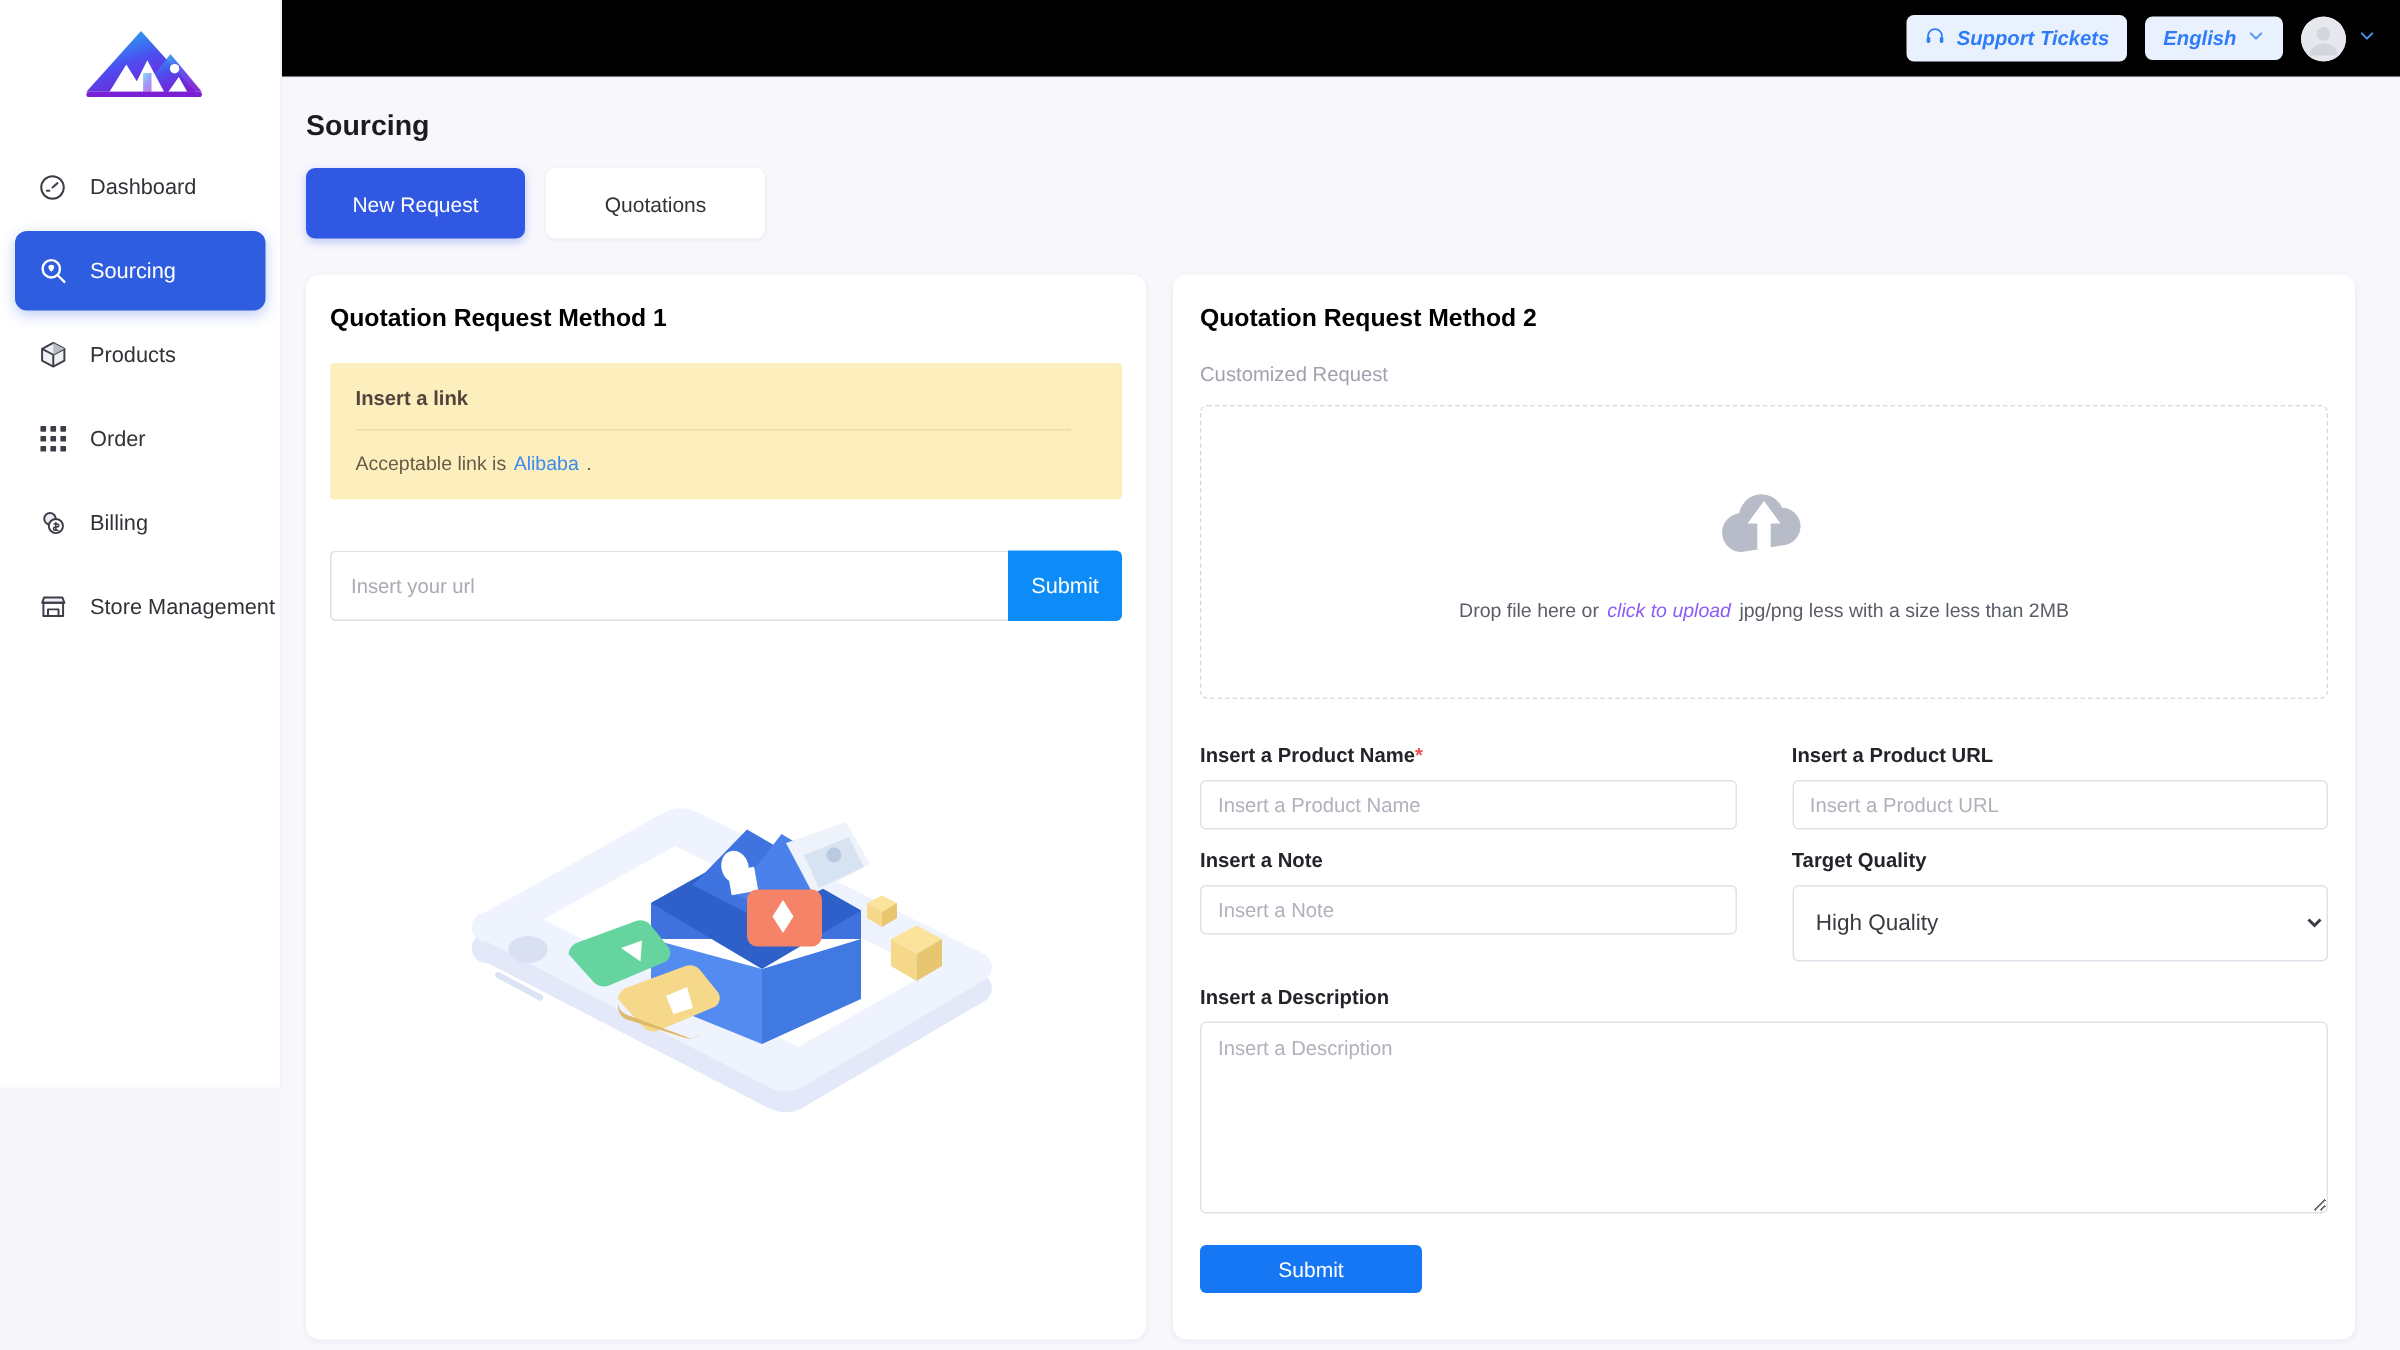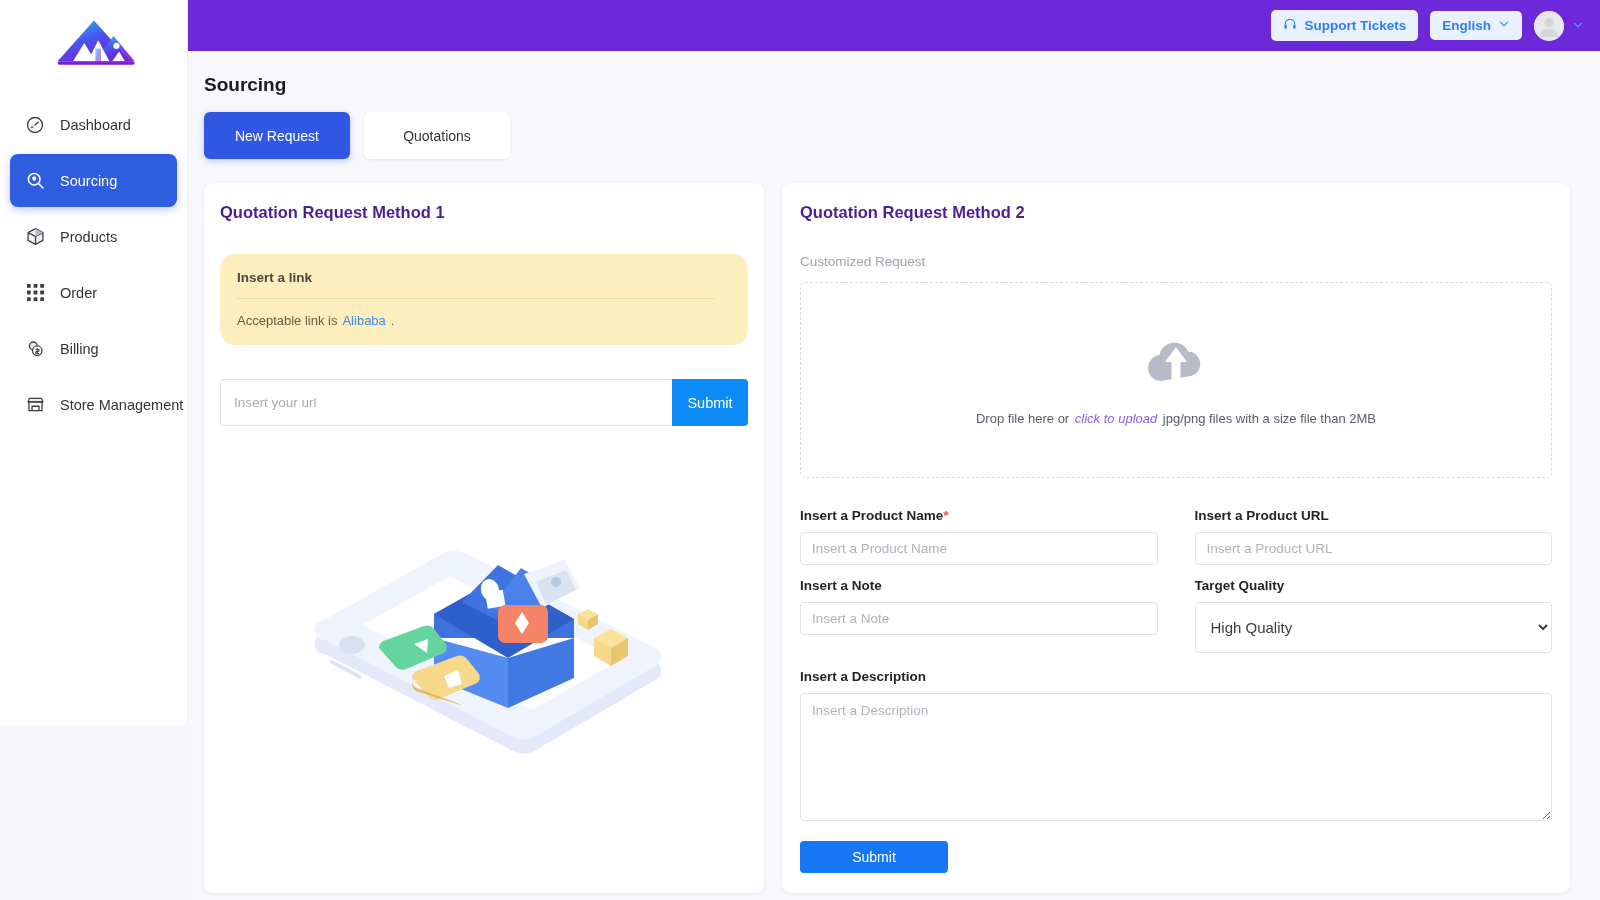--- a/index.html
+++ b/index.html
@@ -31,24 +31,24 @@
   .nav-item .ic { width: 22px; height: 22px; display:flex; align-items:center; justify-content:center; flex: 0 0 22px; }
   .nav-item .ic svg { display:block; }
   .nav-item.active { background: #2f5de0; color: #ffffff; box-shadow: 0 3px 9px rgba(47,93,224,.30); }
   .nav-item.active .ic svg { stroke: #ffffff; fill: none; }
   .nav-label { white-space: nowrap; }
 
   
   .main { flex: 1; height: 900px; display: flex; flex-direction: column; background: #f7f7fc; }
 
   .topbar {
-    height: 52px; background: #6d28d9;
+    height: 52px; background: #000000;
     border-bottom: 1px solid #eceef5;
     display: flex; align-items: center; justify-content: flex-end;
-    padding-right: 16px; gap: 12px;
+    padding-right: 16px; gap: 12px; font-style: italic;
   }
   .support-btn {
     display: flex; align-items: center; gap: 7px;
     background: #eaf1fe; color: #2f7df6;
     border-radius: 5px; padding: 7px 12px;
     font-size: 13.5px; font-weight: 600; cursor: pointer;
   }
   .lang-btn {
     display: flex; align-items: center; gap: 7px;
     background: #eaf1fe; color: #2f7df6;
@@ -76,24 +76,24 @@
   .tab.active { background: #3158e3; color: #fff; box-shadow: 0 2px 6px rgba(49,88,227,.30); }
 
   .cards { display: flex; gap: 18px; align-items: stretch; }
   .card {
     background: #fff; border-radius: 9px;
     box-shadow: 0 1px 4px rgba(40,40,80,.07);
     height: 710px; position: relative;
   }
   .card-left { width: 560px; min-width: 560px; padding: 20px 16px 0 16px; }
   .card-right { flex: 1; padding: 20px 18px 4px 18px; }
-  .card-title { font-size: 16.5px; font-weight: 700; color: #4c1d95; margin-bottom: 32px; }
+  .card-title { font-size: 16.5px; font-weight: 700; color: #000000; margin-bottom: 20px; }
 
   
-  .alert { background: #fdeebe; border-radius: 15px; padding: 16px 34px 17px 17px; }
+  .alert { background: #fdeebe; border-radius: 3px; padding: 16px 34px 17px 17px; }
   .alert-head { font-size: 13.5px; font-weight: 700; color: #51443b; padding-bottom: 13px; }
   .alert-rule { height: 1px; background: #efd9a5; margin-bottom: 14px; }
   .alert-text { font-size: 13px; color: #6b5a45; }
   .alert-text a { color: #3a8bf0; text-decoration: none; margin: 0 5px; }
 
   
   .url-row { display: flex; margin-top: 34px; height: 47px; }
   .url-input {
     flex: 1; border: 1px solid #dcdfe6; border-right: none;
     border-radius: 4px 0 0 4px; padding: 0 13px;
@@ -370,21 +370,21 @@
               <svg width="64" height="52" viewBox="0 0 64 52">
                 <path d="M17 46 a13 13 0 0 1 -1.5 -25.9 A15 15 0 0 1 44 16.5 a12.5 12.5 0 0 1 3 24.6 z" fill="#b8bcc8"></path>
                 <circle cx="31" cy="22" r="14" fill="#b8bcc8"></circle>
                 <path d="M32 12 L43 27 H21 Z" fill="#ffffff"></path>
                 <rect x="27.5" y="25" width="9" height="19" fill="#ffffff"></rect>
               </svg>
             </span>
             <div class="dz-text">
               <span>Drop file here or</span>
               <i>click to upload</i>
-              <span>jpg/png files with a size file than 2MB</span>
+              <span>jpg/png less with a size less than 2MB</span>
             </div>
           </div>
 
           <div class="form-grid">
             <div>
               <div class="field-label"><span>Insert a Product Name</span><span class="req">*</span></div>
               <input class="f-input" type="text" placeholder="Insert a Product Name" style="">
             </div>
 
             <div>

